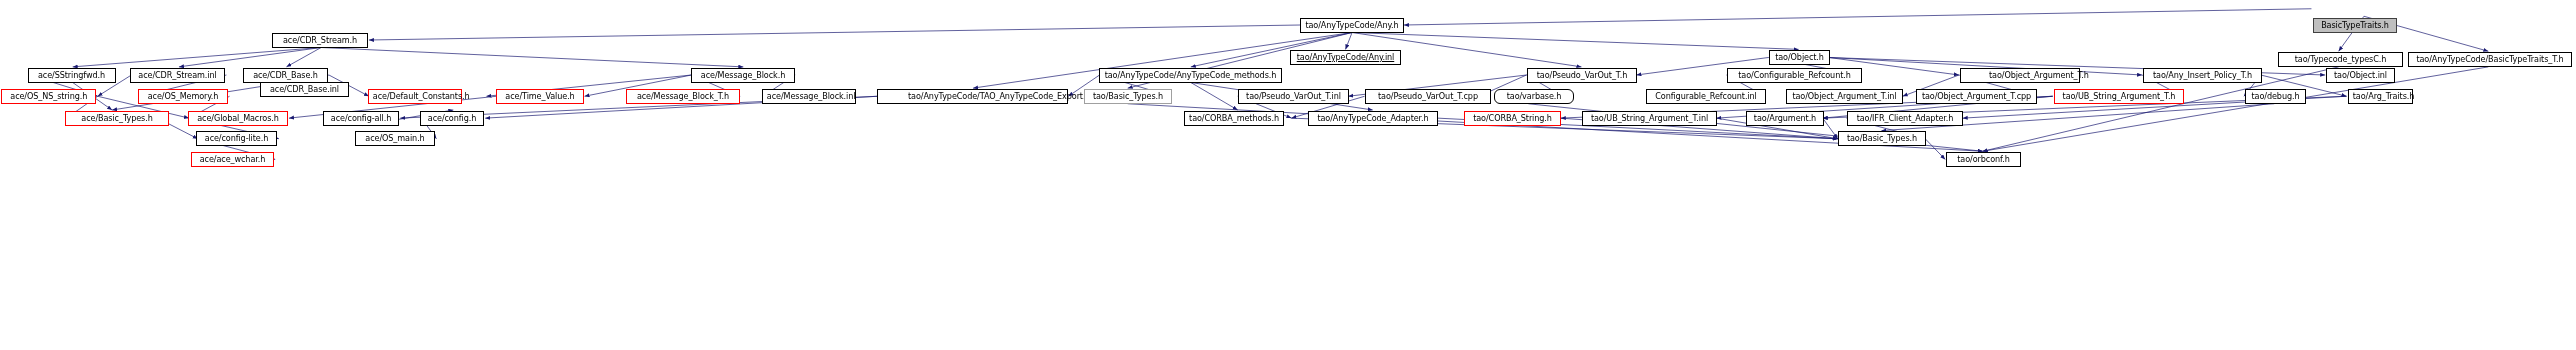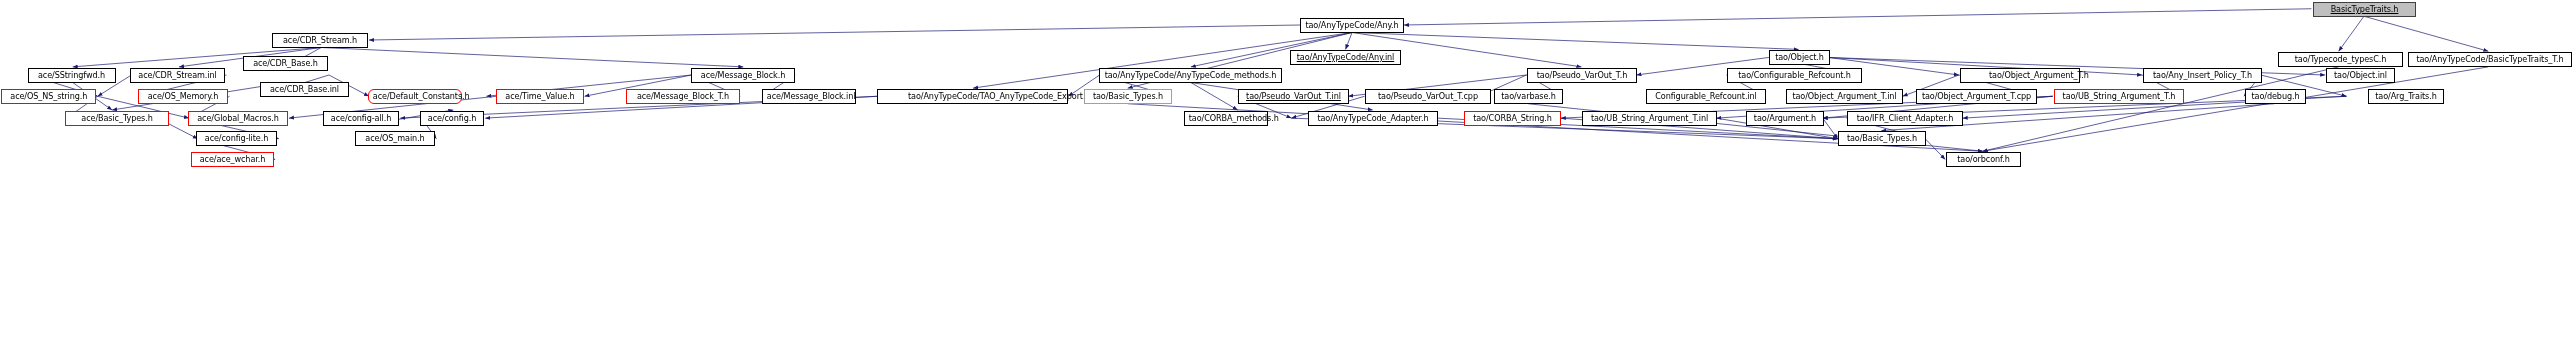--- a/index.html
+++ b/index.html
@@ -109,60 +109,60 @@
         <path d="M3752,154 Q3445,171.5 3138,189" fill="none" stroke="#191970" stroke-width="1.1" marker-end="url(#ar)"></path>
         <path d="M3636.5,166 Q3322.25,187.5 3008,209" fill="none" stroke="#191970" stroke-width="1.1" marker-end="url(#ar)"></path>
         <path d="M3078,222 Q3094,238.5 3110,255" fill="none" stroke="#191970" stroke-width="1.1" marker-end="url(#ar)"></path>
         <path d="M3979,107 Q3574.5,174.5 3170,242" fill="none" stroke="#191970" stroke-width="1.1" marker-end="url(#ar)"></path>
         <path d="M3739.5,107 Q3454.75,174.5 3170,242" fill="none" stroke="#191970" stroke-width="1.1" marker-end="url(#ar)"></path>
         <path d="M2443,166 Q2806.5,204 3170,242" fill="none" stroke="#191970" stroke-width="1.1" marker-end="url(#ar)"></path>
         <path d="M1802,166 Q2486,204 3170,242" fill="none" stroke="#191970" stroke-width="1.1" marker-end="url(#ar)"></path>
       </g>
   </svg>
   <div id="node-layer">
-      <div class="node root" style="left: 2313px; top: 2px; width: 103px; text-decoration: underline;">BasicTypeTraits.h</div>
+      <div class="node root" style="left: 2313px; top: 18px; width: 84px;">BasicTypeTraits.h</div>
       <div class="node" style="left: 2278px; top: 52px; width: 125px;">tao/Typecode_typesC.h</div>
       <div class="node" style="left: 2408px; top: 52px; width: 164px;">tao/AnyTypeCode/BasicTypeTraits_T.h</div>
       <div class="node" style="left: 1300px; top: 17.5px; width: 104px;">tao/AnyTypeCode/Any.h</div>
       <div class="node" style="left: 272px; top: 33px; width: 96px;">ace/CDR_Stream.h</div>
       <div class="node" style="left: 1290px; top: 50px; width: 111px; text-decoration: underline;">tao/AnyTypeCode/Any.inl</div>
       <div class="node" style="left: 1769px; top: 50px; width: 61px;">tao/Object.h</div>
       <div class="node" style="left: 27.5px; top: 68px; width: 88px;">ace/SStringfwd.h</div>
       <div class="node" style="left: 130px; top: 68px; width: 95px;">ace/CDR_Stream.inl</div>
-      <div class="node" style="left: 243px; top: 56px; width: 85px;">ace/CDR_Base.h</div>
+      <div class="node" style="left: 243px; top: 68px; width: 85px;">ace/CDR_Base.h</div>
       <div class="node" style="left: 691px; top: 68px; width: 104px;">ace/Message_Block.h</div>
       <div class="node" style="left: 1099px; top: 68px; width: 183px;">tao/AnyTypeCode/AnyTypeCode_methods.h</div>
       <div class="node" style="left: 1527px; top: 68px; width: 110px;">tao/Pseudo_VarOut_T.h</div>
       <div class="node" style="left: 1727px; top: 68px; width: 135px;">tao/Configurable_Refcount.h</div>
       <div class="node" style="left: 1960px; top: 68px; width: 120px; padding-left: 28px;">tao/Object_Argument_T.h</div>
       <div class="node" style="left: 2143px; top: 68px; width: 119px;">tao/Any_Insert_Policy_T.h</div>
       <div class="node" style="left: 2326px; top: 68px; width: 69px;">tao/Object.inl</div>
       <div class="node red" style="left: 1.3px; top: 89px; width: 95px;">ace/OS_NS_string.h</div>
       <div class="node red" style="left: 138px; top: 89px; width: 90px;">ace/OS_Memory.h</div>
       <div class="node" style="left: 260px; top: 82px; width: 89px;">ace/CDR_Base.inl</div>
-      <div class="node red" style="left: 368px; top: 89px; width: 94px; border-radius: 6px;">ace/Default_Constants.h</div>
+      <div class="node red" style="left: 368px; top: 89px; width: 94px;">ace/Default_Constants.h</div>
       <div class="node red" style="left: 496px; top: 89px; width: 88px;">ace/Time_Value.h</div>
       <div class="node red" style="left: 626px; top: 89px; width: 114px;">ace/Message_Block_T.h</div>
       <div class="node" style="left: 762px; top: 89px; width: 94px;">ace/Message_Block.inl</div>
       <div class="node" style="left: 877px; top: 89px; width: 191px; padding-left: 30px;">tao/AnyTypeCode/TAO_AnyTypeCode_Export.h</div>
       <div class="node grey" style="left: 1084px; top: 89px; width: 88px;">tao/Basic_Types.h</div>
-      <div class="node" style="left: 1238px; top: 89px; width: 111px; text-decoration: underline;">tao/Pseudo_VarOut_T.inl</div>
+      <div class="node" style="left: 1238px; top: 89px; width: 111px;">tao/Pseudo_VarOut_T.inl</div>
       <div class="node" style="left: 1365px; top: 89px; width: 126px;">tao/Pseudo_VarOut_T.cpp</div>
-      <div class="node" style="left: 1494px; top: 89px; width: 69px;">tao/varbase.h</div>
+      <div class="node" style="left: 1494px; top: 89px; width: 80px; border-radius: 6px;">tao/varbase.h</div>
       <div class="node" style="left: 1646px; top: 89px; width: 120px;">Configurable_Refcount.inl</div>
       <div class="node" style="left: 1786px; top: 89px; width: 117px;">tao/Object_Argument_T.inl</div>
       <div class="node" style="left: 1916px; top: 89px; width: 121px;">tao/Object_Argument_T.cpp</div>
       <div class="node red" style="left: 2054px; top: 89px; width: 130px;">tao/UB_String_Argument_T.h</div>
       <div class="node" style="left: 2245px; top: 89px; width: 61px;">tao/debug.h</div>
-      <div class="node" style="left: 2348px; top: 89px; width: 76px; margin-left: 20px;">tao/Arg_Traits.h</div>
+      <div class="node" style="left: 2348px; top: 89px; width: 65px;">tao/Arg_Traits.h</div>
       <div class="node red" style="left: 65px; top: 111px; width: 104px;">ace/Basic_Types.h</div>
       <div class="node red" style="left: 188px; top: 111px; width: 100px;">ace/Global_Macros.h</div>
       <div class="node" style="left: 323px; top: 111px; width: 76px;">ace/config-all.h</div>
       <div class="node" style="left: 420px; top: 111px; width: 64px;">ace/config.h</div>
-      <div class="node" style="left: 1184px; top: 111px; width: 84px;">tao/CORBA_methods.h</div>
+      <div class="node" style="left: 1184px; top: 111px; width: 100px;">tao/CORBA_methods.h</div>
       <div class="node" style="left: 1308px; top: 111px; width: 130px;">tao/AnyTypeCode_Adapter.h</div>
       <div class="node red" style="left: 1464px; top: 111px; width: 97px;">tao/CORBA_String.h</div>
       <div class="node" style="left: 1582px; top: 111px; width: 135px;">tao/UB_String_Argument_T.inl</div>
       <div class="node" style="left: 1746px; top: 111px; width: 78px;">tao/Argument.h</div>
       <div class="node" style="left: 1847px; top: 111px; width: 116px;">tao/IFR_Client_Adapter.h</div>
       <div class="node" style="left: 196px; top: 131px; width: 81px;">ace/config-lite.h</div>
       <div class="node" style="left: 355px; top: 131px; width: 80px;">ace/OS_main.h</div>
       <div class="node" style="left: 1838px; top: 131px; width: 88px;">tao/Basic_Types.h</div>
       <div class="node red" style="left: 191px; top: 152px; width: 83px;">ace/ace_wchar.h</div>
       <div class="node" style="left: 1946px; top: 152px; width: 75px; text-align: center;">tao/orbconf.h</div>

